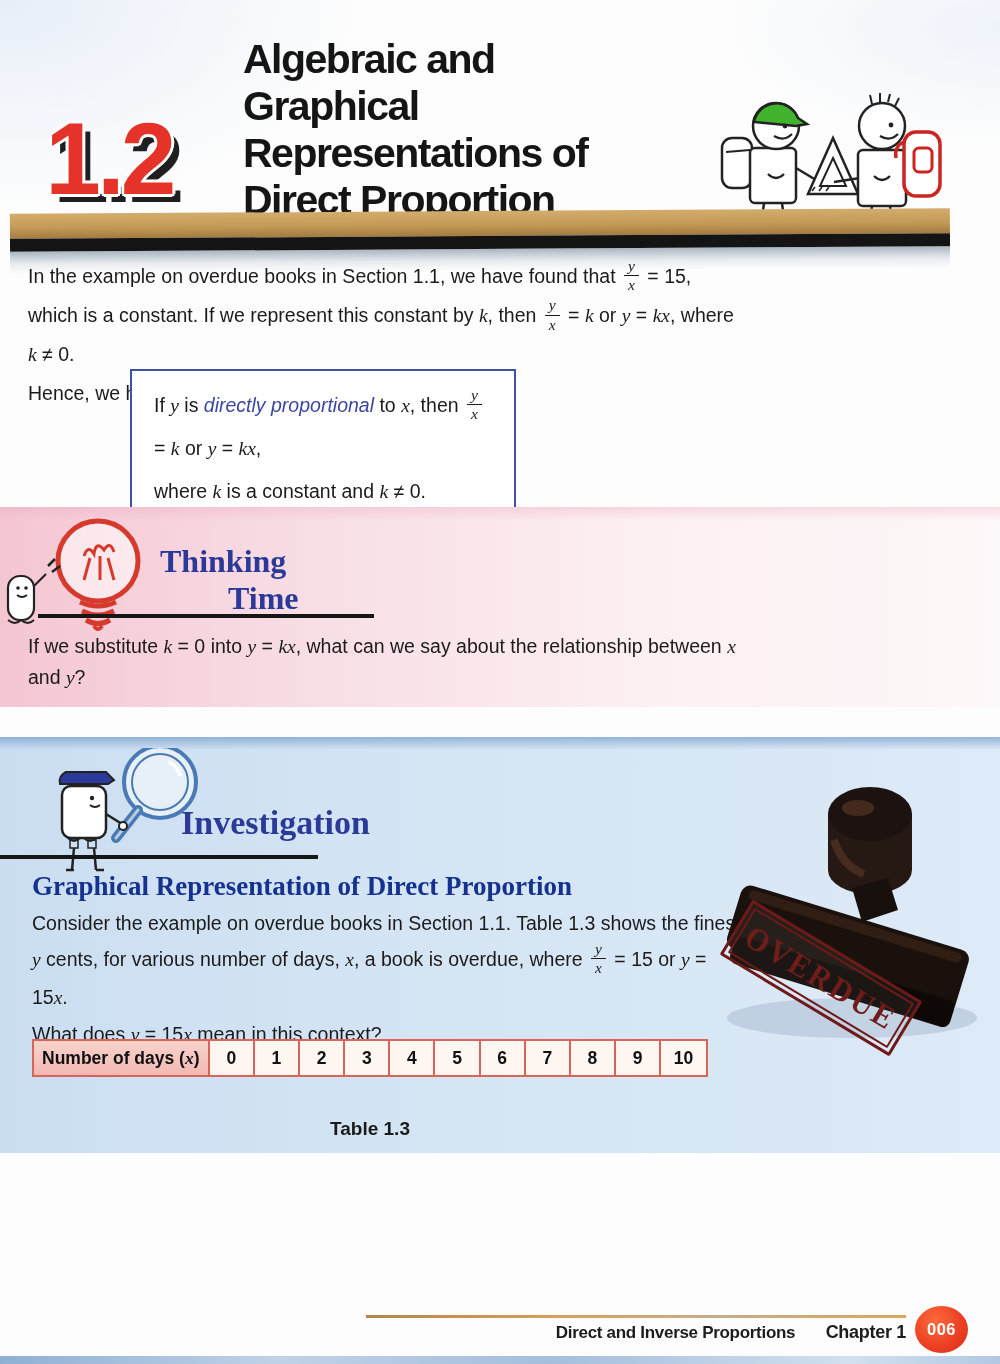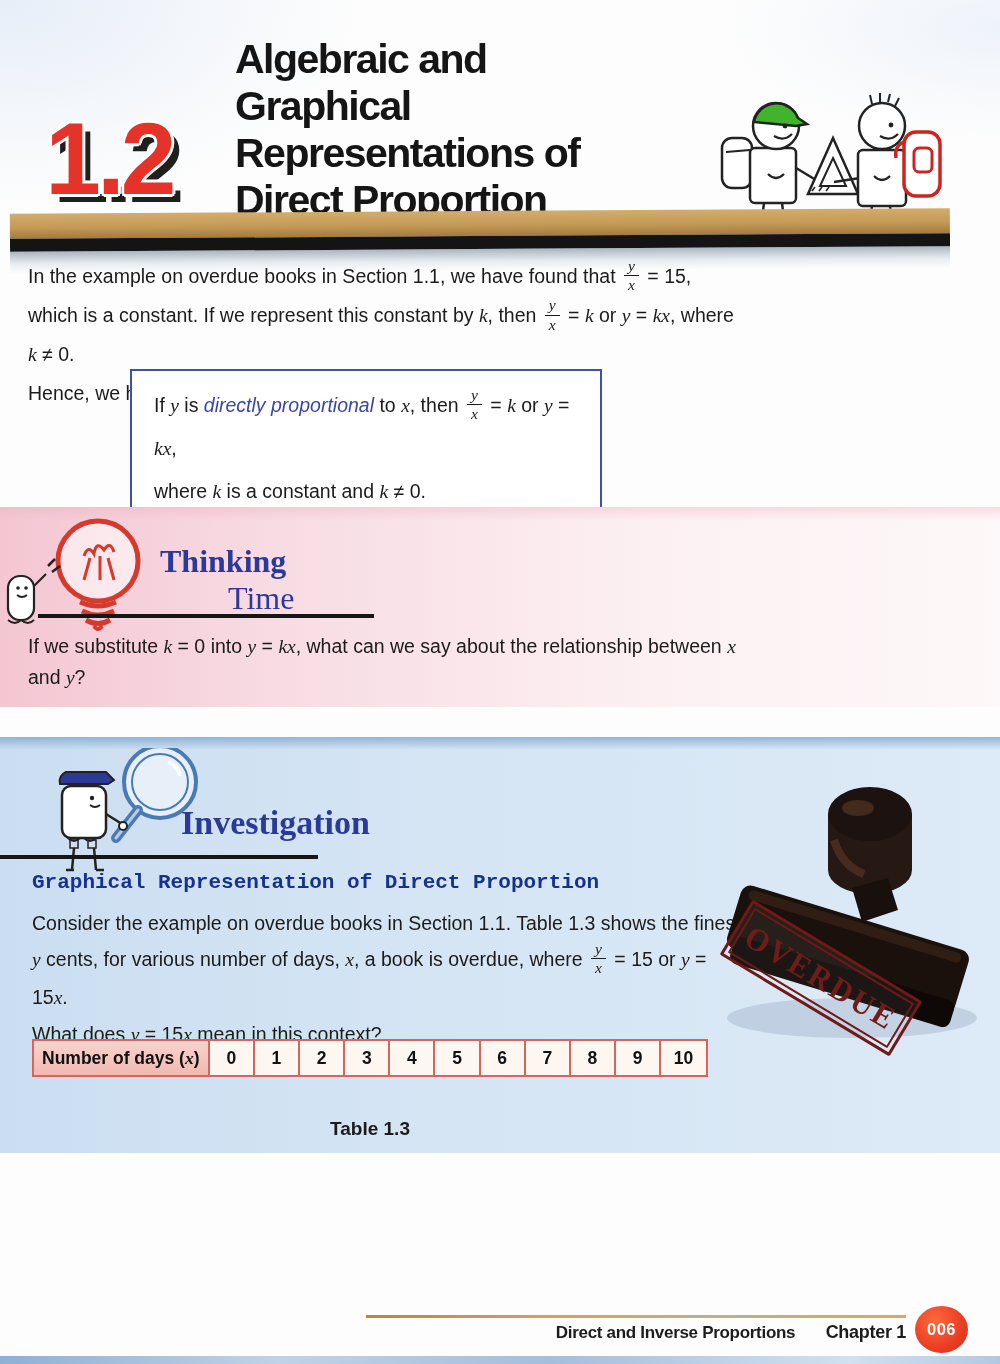--- a/index.html
+++ b/index.html
@@ -13,61 +13,61 @@
   }
   .abs{position:absolute;}
 
   
   .sec-num{
     left:44px;top:108px;font-size:102px;font-weight:bold;letter-spacing:-4px;
     color:#e5332a;line-height:1;transform:scaleX(.98);
     text-shadow:-2px -2px 0 #fff,0 -3px 0 #fff,2px -2px 0 #fff,-3px 0 0 #fff,3px 0 0 #fff,
                 -2px 2px 0 #fff,0 3px 0 #fff,2px 2px 0 #fff,8px 8px 0 #1f1f1f;
   }
-  .title{left:235px;top:36px;font-size:41px;font-weight:bold;letter-spacing:-1.5px;
+  .title{left:243px;top:36px;font-size:41px;font-weight:bold;letter-spacing:-1.5px;
          line-height:47px;color:#151515;}
   .shelf{left:10px;top:211px;width:940px;transform:rotate(-.35deg);}
   .shelf-wood{height:25px;background:linear-gradient(180deg,#d3ac6c 0%,#c49a56 55%,#a37b40 100%);}
   .shelf-edge{height:13px;background:#141414;}
   .shelf-shadow{height:22px;background:linear-gradient(180deg,rgba(70,95,120,.45),rgba(120,145,170,.16) 55%,rgba(255,255,255,0));}
 
   
   .intro{left:28px;top:257px;width:712px;font-size:19.5px;line-height:38px;}
-  .defbox{left:130px;top:369px;width:472px;box-sizing:border-box;border:2px solid #3f51a3;
+  .defbox{left:130px;top:369px;width:386px;box-sizing:border-box;border:2px solid #3f51a3;
           background:#fff;padding:13px 22px 15px;font-size:19.5px;line-height:42px;}
 
   
   .mvar{font-family:"Liberation Serif",serif;font-style:italic;}
   .bem{font-style:italic;color:#3a46a0;}
   .frac{display:inline-flex;flex-direction:column;align-items:center;vertical-align:middle;
         margin:0 3px;font-family:"Liberation Serif",serif;font-style:italic;
         font-size:.8em;line-height:1.08;transform:translateY(-2px);}
   .fnum{border-bottom:1.5px solid #1a1a1a;padding:0 4px 1px;}
   .fden{padding-top:1px;}
 
   
   .think-band{left:0;top:507px;width:1000px;height:200px;
     background:linear-gradient(180deg,rgba(235,170,190,.35) 0,rgba(255,255,255,0) 14px),
                linear-gradient(90deg,#f4c6d2 0%,#f8dde5 30%,#fcf0f3 65%,#fdf8f9 100%);}
   .tt-word1{left:160px;top:543px;font-family:"Liberation Serif",serif;font-weight:bold;
             font-size:32px;color:#2b3a99;}
-  .tt-word2{left:228px;top:580px;font-family:"Liberation Serif",serif;font-weight:normal;
+  .tt-word2{left:228px;top:580px;font-family:"Liberation Serif",serif;font-weight:bold;
             font-size:32px;color:#2b3a99;}
   .tt-line{left:38px;top:614px;width:336px;height:3.5px;background:#161616;}
   .tt-q{left:28px;top:631px;width:740px;font-size:19.5px;line-height:31px;}
 
   
   .inv-band{left:0;top:737px;width:1000px;height:416px;
     background:linear-gradient(180deg,rgba(125,163,207,.75) 0,rgba(125,163,207,0) 13px),
                linear-gradient(90deg,#cbdef1 0%,#d5e5f4 45%,#ddeaf7 100%);}
   .inv-title{left:134px;top:804px;font-family:"Liberation Serif",serif;font-weight:bold;
              font-size:34px;color:#2b3a99;margin-left:47px;}
   .inv-line{left:0;top:855px;width:318px;height:3.5px;background:#161616;}
-  .inv-sub{left:32px;top:871px;font-family:Liberation Mono, monospace;font-weight:bold;
-           font-size:21px;color:#15328f;}
+  .inv-sub{left:32px;top:871px;font-family:Liberation Serif, serif;font-weight:bold;
+           font-size:27px;color:#15328f;}
   .inv-body{left:32px;top:905px;width:710px;font-size:19.5px;line-height:36px;}
 
   
   .tbl{left:32px;top:1039px;}
   table.fines{border-collapse:collapse;width:676px;}
   table.fines th{width:176px;text-align:left;padding:4px 8px;font-size:17.5px;font-weight:bold;
     background:linear-gradient(180deg,#f8d3cd,#f2b9b2);border:2px solid #d9655a;color:#111;}
   table.fines td{width:45px;text-align:center;font-size:17.5px;font-weight:bold;
     background:#fdf6f1;border:2px solid #d9655a;padding:4px 2px;height:26px;color:#111;}
   .tbl-caption{left:32px;top:1118px;width:676px;text-align:center;font-size:19px;font-weight:bold;}

